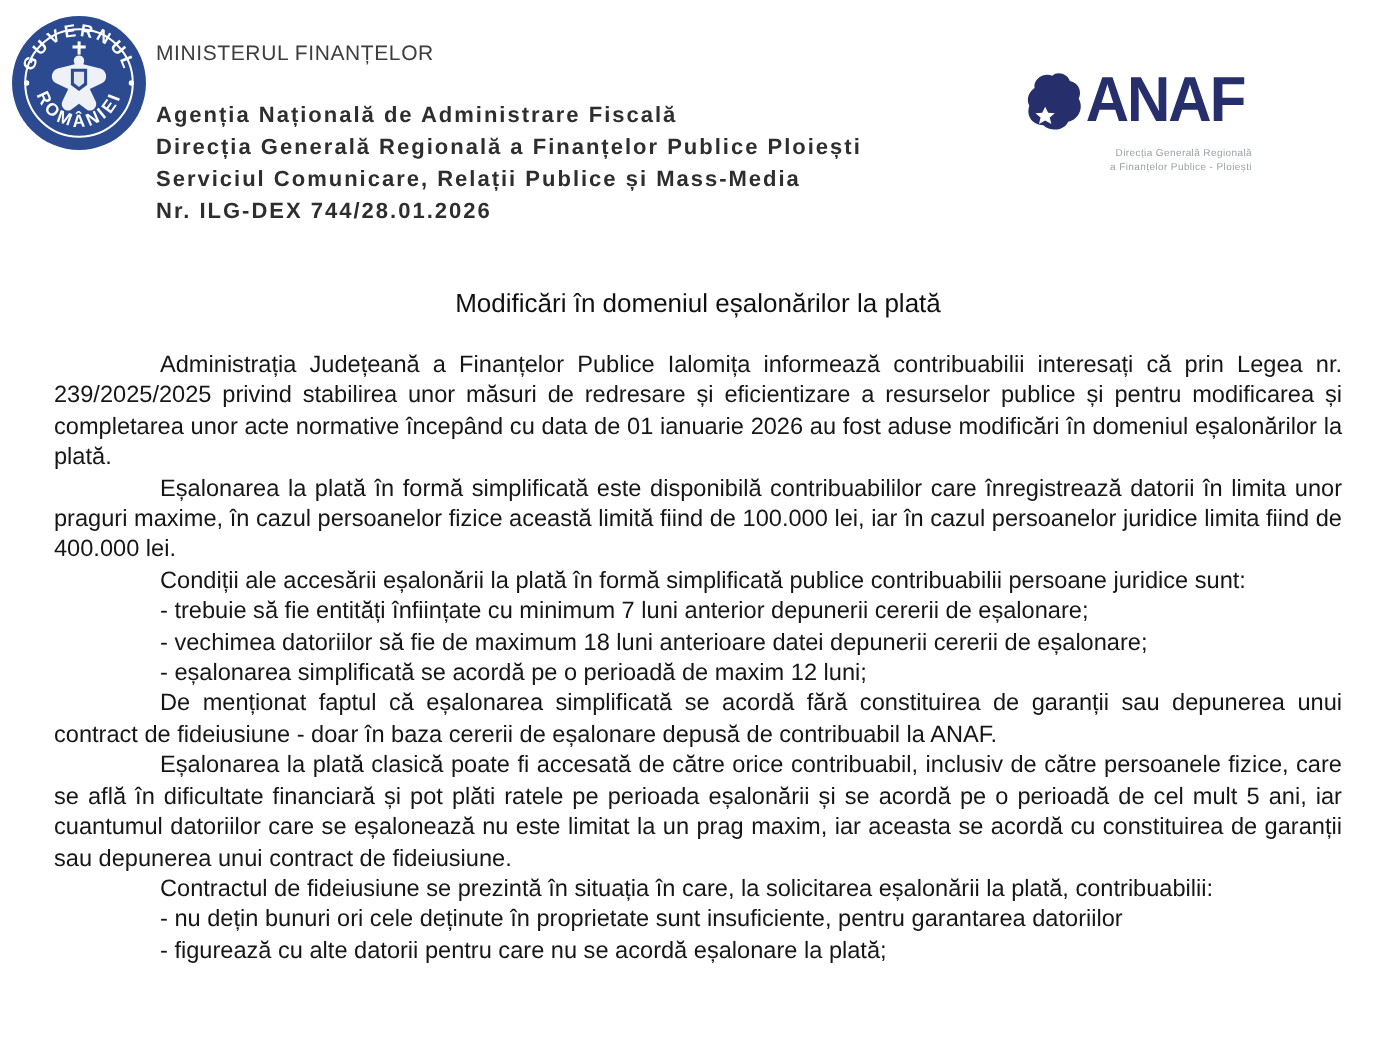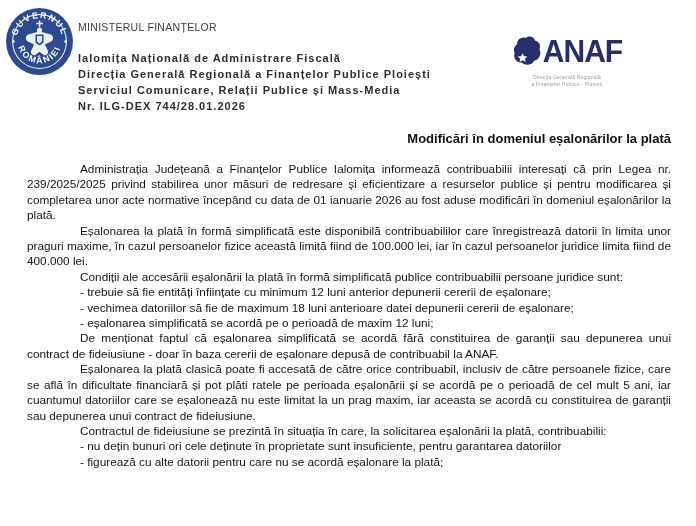--- a/index.html
+++ b/index.html
@@ -17,35 +17,35 @@
   .seal { position:absolute; left:5px; top:7px; width:69px; height:69px; }
   .header-text { position:absolute; left:78px; top:21px; white-space:nowrap; }
   .h-ministry {
     font-size:10.5px; color:#3d3d3d; letter-spacing:0.3px;
     line-height:13px; margin-bottom:16px;
   }
   .h-bold {
     font-size:11px; font-weight:bold; color:#2e2e2e;
     letter-spacing:1px; line-height:16px;
   }
-  .anaf { position:absolute; left:508px; top:33px; width:118px; text-align:center; }
+  .anaf { position:absolute; left:508px; top:33px; width:118px; text-align:right; }
   .anaf-row { display:flex; align-items:center; justify-content:center; }
   .anaf-map { width:30px; height:34px; margin-right:1px; margin-top:2px; }
   .anaf-word {
     font-size:30px; font-weight:bold; color:#262f6b;
     letter-spacing:-1px; line-height:32px;
     transform:scaleY(1.06); transform-origin:center;
   }
   .anaf-caption { margin-top:5px; font-size:5px; line-height:7px; color:#9aa0a6; letter-spacing:0.2px; }
 
   
   .content { position:absolute; left:27px; right:25px; top:131px; }
   .doc-title {
-    text-align:right; font-weight:bold; font-size:13px; color:#101010;
-    margin:0 0 15px 0; line-height:16px;
+    text-align:center; font-weight:normal; font-size:13px; color:#101010;
+    margin:13px 0 15px 0; line-height:16px;
   }
   .para {
     margin:0; font-size:11.8px; line-height:15.4px; color:#161616;
     text-align:justify; text-indent:53px;
   }
   .bullet {
     margin:0; font-size:11.8px; line-height:15.4px; color:#161616;
     text-align:left; text-indent:0; padding-left:53px;
   }
 </style>
@@ -76,21 +76,21 @@
         <rect x="30.8" y="15.5" width="6.5" height="1.5" fill="#ffffff"></rect>
         <path d="M34 20.5 c-2.2 0 -3.2 2.2 -2.1 4.2 l-8.4 2.1 c-3.1 1 -4.1 5.2 -1 7.2 l6.2 3 -3 6.2 c-1 3 2.1 5.2 4.2 4.1 l4.1 -3.1 4.1 3.1 c2.1 1.1 5.2 -1.1 4.2 -4.1 l-3 -6.2 6.2 -3 c3.1 -2 2.1 -6.2 -1 -7.2 l-8.4 -2.1 c1.1 -2 0.1 -4.2 -2.1 -4.2 z" fill="#ffffff" opacity="0.92"></path>
         <path d="M30 27 h8 v8 l-4 3 -4 -3 z" fill="#2b4a90"></path>
         <path d="M31.5 28.5 h5 v5.5 l-2.5 2 -2.5 -2 z" fill="#ffffff" opacity="0.85"></path>
       </g>
     </svg>
   </div>
 
   <div class="header-text">
     <div class="h-ministry">MINISTERUL FINANȚELOR</div>
-    <div class="h-bold">Ialomița Națională de Administrare Fiscală</div>
+    <div class="h-bold">Agenția Națională de Administrare Fiscală</div>
     <div class="h-bold">Direcția Generală Regională a Finanțelor Publice Ploiești</div>
     <div class="h-bold">Serviciul Comunicare, Relații Publice și Mass-Media</div>
     <div class="h-bold">Nr. ILG-DEX 744/28.01.2026</div>
   </div>
 
   <div class="anaf">
     <div class="anaf-row">
       <svg class="anaf-map" viewBox="0 0 34 38" xmlns="http://www.w3.org/2000/svg">
         <path d="M6 10 C5 5 11 1 16 3 C19 0 25 2 26 6 C31 7 33 12 31 16 C34 21 31 28 25 29 C23 34 15 35 11 31 C5 31 1 26 3 20 C1 16 3 12 6 10 Z" fill="#262f6b"></path>
         <path d="M12 20.5 l1.7 3.4 3.8 0.3 -2.9 2.5 0.9 3.7 -3.5 -2 -3.5 2 0.9 -3.7 -2.9 -2.5 3.8 -0.3 z" fill="#ffffff"></path>
@@ -102,21 +102,21 @@
       <div>a Finanțelor Publice - Ploiești</div>
     </div>
   </div>
 
   <div class="content">
     <h1 class="doc-title">Modificări în domeniul eșalonărilor la plată</h1>
 
     <p class="para">Administrația Județeană a Finanțelor Publice Ialomița informează contribuabilii interesați că prin Legea nr. 239/2025/2025 privind stabilirea unor măsuri de redresare și eficientizare a resurselor publice și pentru modificarea și completarea unor acte normative începând cu data de 01 ianuarie 2026 au fost aduse modificări în domeniul eșalonărilor la plată.</p>
     <p class="para">Eșalonarea la plată în formă simplificată este disponibilă contribuabililor care înregistrează datorii în limita unor praguri maxime, în cazul persoanelor fizice această limită fiind de 100.000 lei, iar în cazul persoanelor juridice limita fiind de 400.000 lei.</p>
     <p class="para">Condiții ale accesării eșalonării la plată în formă simplificată publice contribuabilii persoane juridice sunt:</p>
-    <p class="bullet">- trebuie să fie entități înființate cu minimum 12 luni anterior depunerii cererii de eșalonare;</p>
+    <p class="bullet">- trebuie să fie entități înființate cu minimum 7 luni anterior depunerii cererii de eșalonare;</p>
     <p class="bullet">- vechimea datoriilor să fie de maximum 18 luni anterioare datei depunerii cererii de eșalonare;</p>
     <p class="bullet">- eșalonarea simplificată se acordă pe o perioadă de maxim 12 luni;</p>
     <p class="para">De menționat faptul că eșalonarea simplificată se acordă fără constituirea de garanții sau depunerea unui contract de fideiusiune - doar în baza cererii de eșalonare depusă de contribuabil la ANAF.</p>
     <p class="para">Eșalonarea la plată clasică poate fi accesată de către orice contribuabil, inclusiv de către persoanele fizice, care se află în dificultate financiară și pot plăti ratele pe perioada eșalonării și se acordă pe o perioadă de cel mult 5 ani, iar cuantumul datoriilor care se eșalonează nu este limitat la un prag maxim, iar aceasta se acordă cu constituirea de garanții sau depunerea unui contract de fideiusiune.</p>
     <p class="para">Contractul de fideiusiune se prezintă în situația în care, la solicitarea eșalonării la plată, contribuabilii:</p>
     <p class="bullet">- nu dețin bunuri ori cele deținute în proprietate sunt insuficiente, pentru garantarea datoriilor</p>
     <p class="bullet">- figurează cu alte datorii pentru care nu se acordă eșalonare la plată;</p>
   </div>
 
 </div>

